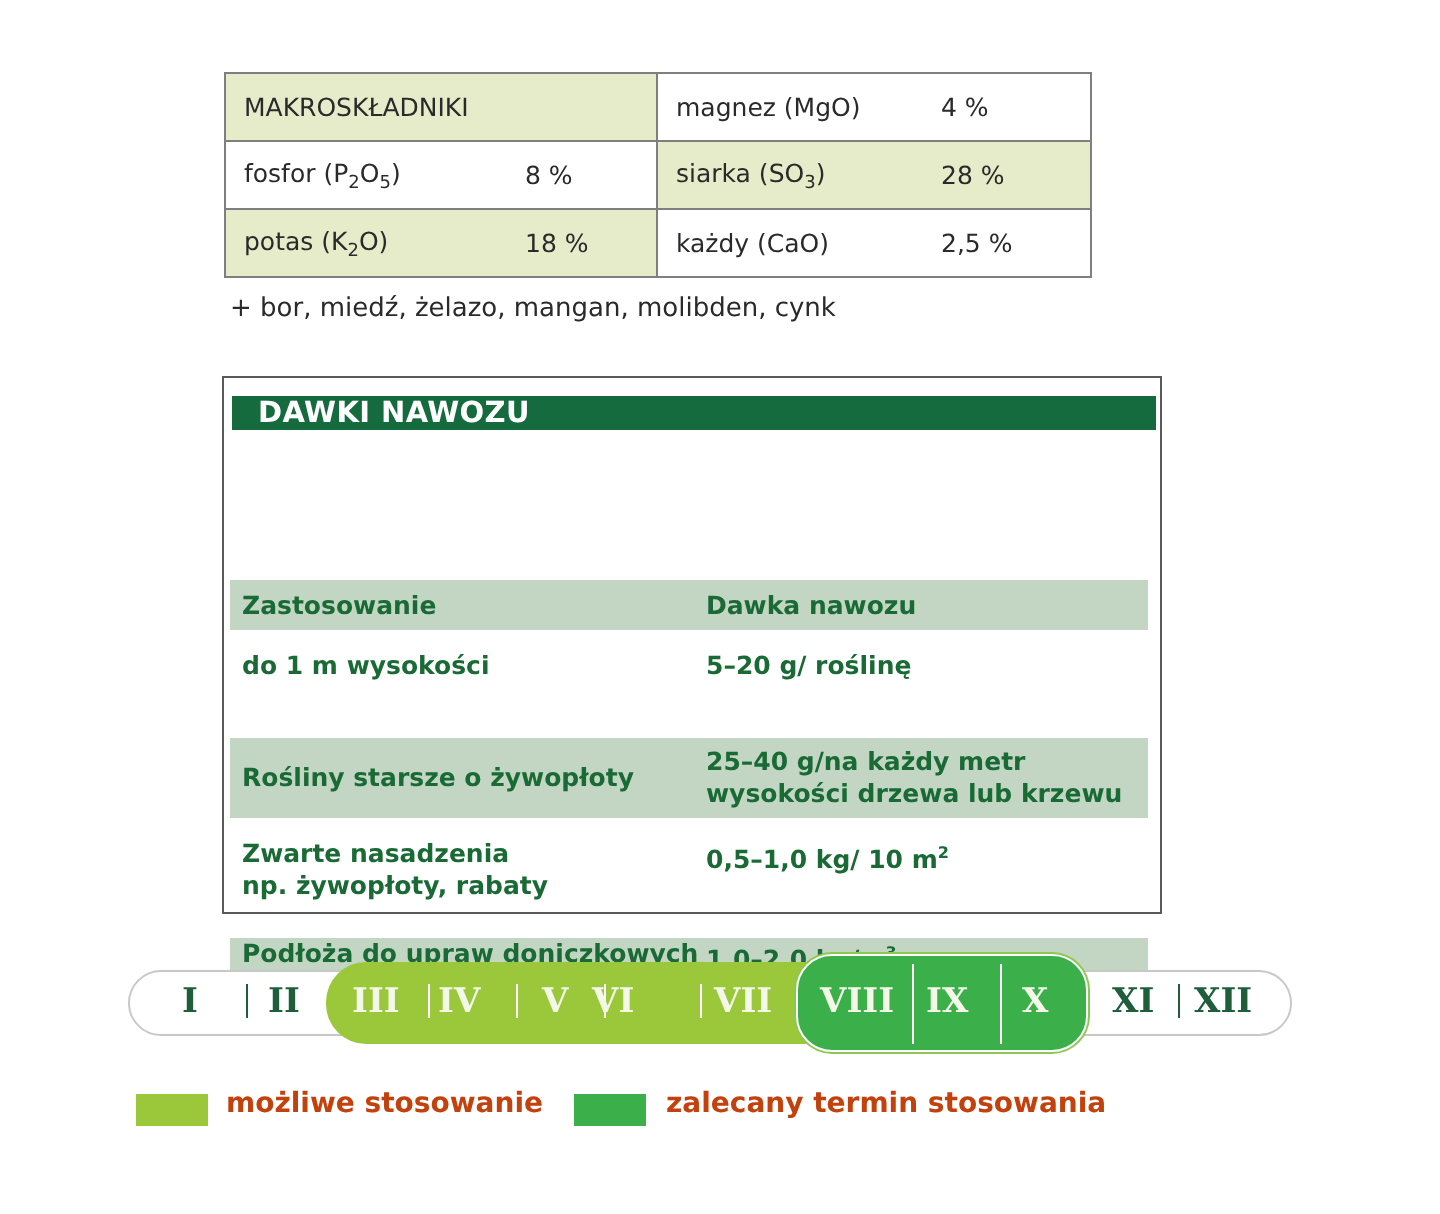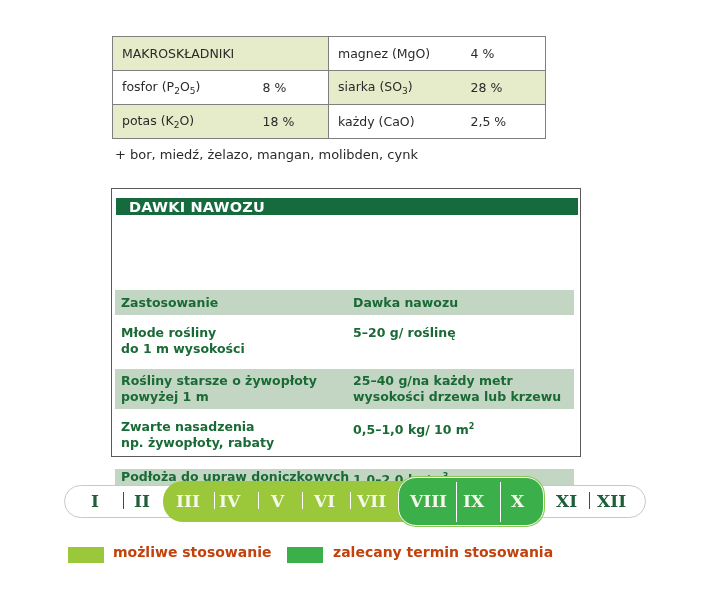--- a/index.html
+++ b/index.html
@@ -106,31 +106,29 @@
 
 <div class="dose-box">
   <div class="dose-header">DAWKI NAWOZU</div>
   <div class="dose-table">
     <div class="drow shade r0">
       <div class="a">Zastosowanie</div>
       <div class="b">Dawka nawozu</div>
     </div>
     <div class="drow r1">
       <div class="a">
-          <div>Młode rośliny</div>
           <div>do 1 m wysokości</div>
         </div>
       <div class="b">
           <div>5–20 g/ roślinę</div>
         </div>
     </div>
     <div class="drow shade r2">
       <div class="a">
           <div>Rośliny starsze o żywopłoty</div>
-          <div>powyżej 1 m</div>
         </div>
       <div class="b">
           <div>25–40 g/na każdy metr</div>
           <div>wysokości drzewa lub krzewu</div>
         </div>
     </div>
     <div class="drow r3">
       <div class="a">
           <div>Zwarte nasadzenia</div>
           <div>np. żywopłoty, rabaty</div>
@@ -152,21 +150,21 @@
   <span class="m dk" style="left:91px">I</span>
   <span class="sep dk" style="left:123px; top:492px; height:17px"></span>
   <span class="m dk" style="left:134px">II</span>
 
   <span class="m wt" style="left:176px">III</span>
   <span class="sep" style="left:214px; top:492px; height:17px"></span>
   <span class="m wt" style="left:219px">IV</span>
   <span class="sep" style="left:258px; top:492px; height:17px"></span>
   <span class="m wt" style="left:271px">V</span>
   <span class="sep" style="left:302px; top:492px; height:17px"></span>
-  <span class="m wt" style="left:314px">VI</span>
+  <span class="m wt" style="left:296px">VI</span>
   <span class="sep" style="left:350px; top:492px; height:17px"></span>
   <span class="m wt" style="left:357px">VII</span>
 
   <span class="m wt" style="left:410px">VIII</span>
   <span class="sep" style="left:456px; top:482px; height:40px"></span>
   <span class="m wt" style="left:463px">IX</span>
   <span class="sep" style="left:500px; top:482px; height:40px"></span>
   <span class="m wt" style="left:511px">X</span>
 
   <span class="m dk" style="left:556px">XI</span>

